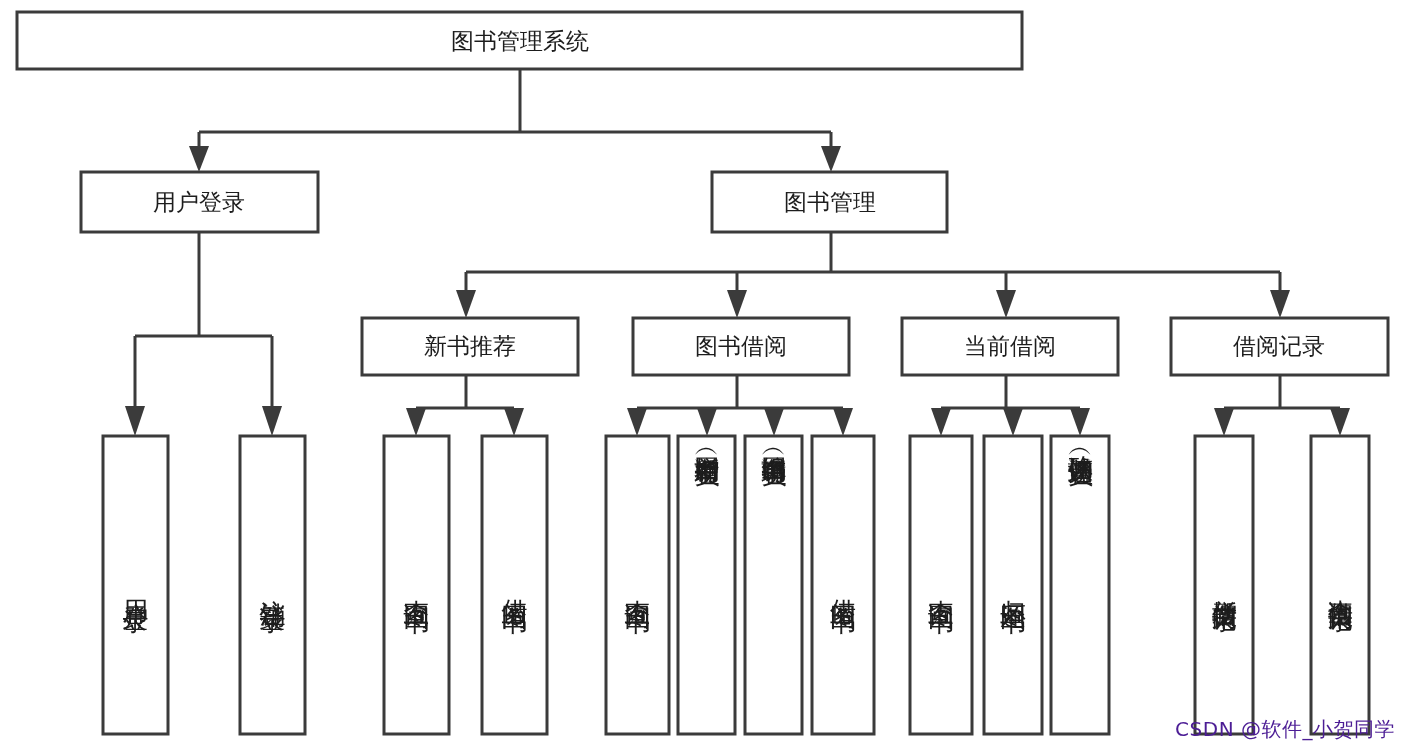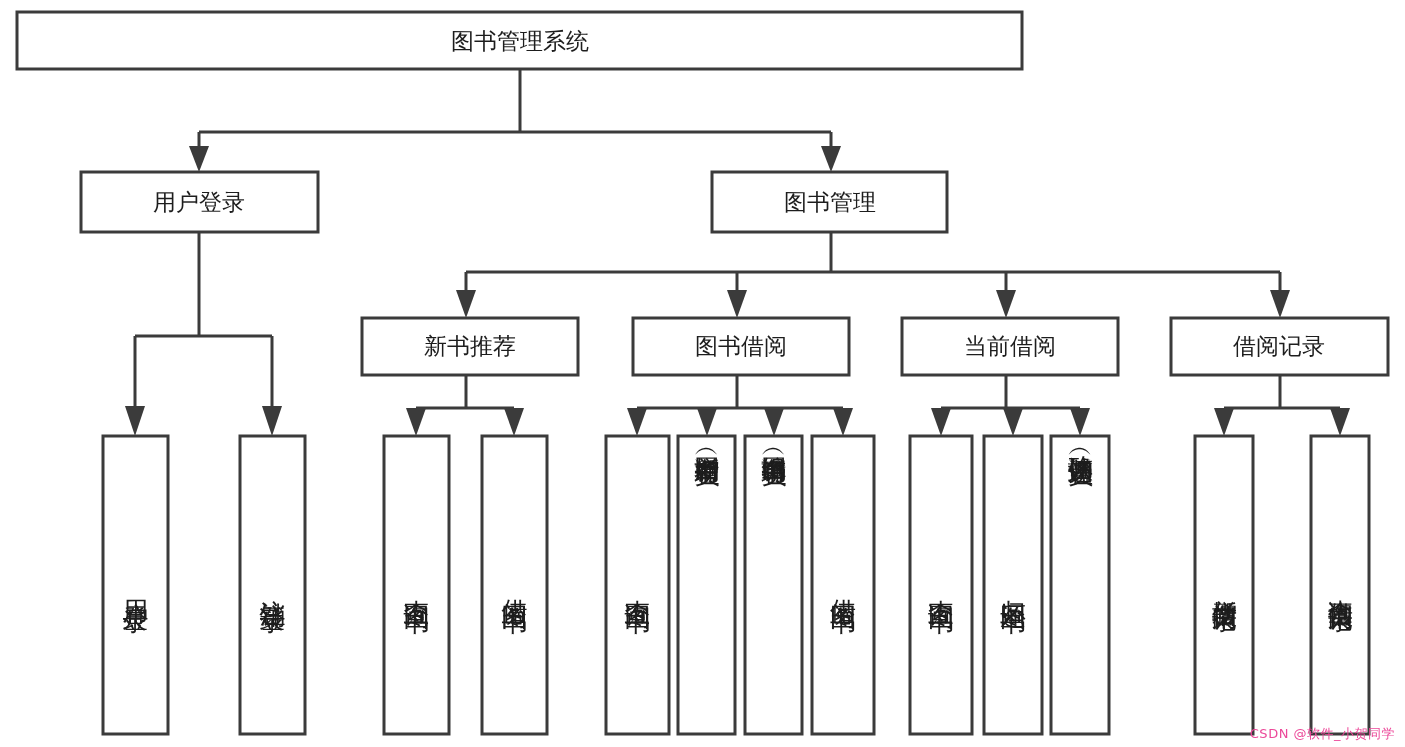--- a/index.html
+++ b/index.html
@@ -66,22 +66,22 @@
     line-height: 1.12;
     letter-spacing: 3px;
     color: #1d1d1d;
     white-space: nowrap;
   }
   .watermark {
     position: absolute;
     right: 10px;
     bottom: 4px;
     font-family: "DejaVu Sans", "Liberation Sans", sans-serif;
-    font-size: 13px;
-    color: #ec4899;
+    font-size: 20px;
+    color: #4c1d95;
     letter-spacing: 0.5px;
     white-space: nowrap;
   }
 </style>
 </head>
 <body>
 
 <div id="canvas">
 
   <svg id="diagram-svg" viewBox="0 0 1405 747">

